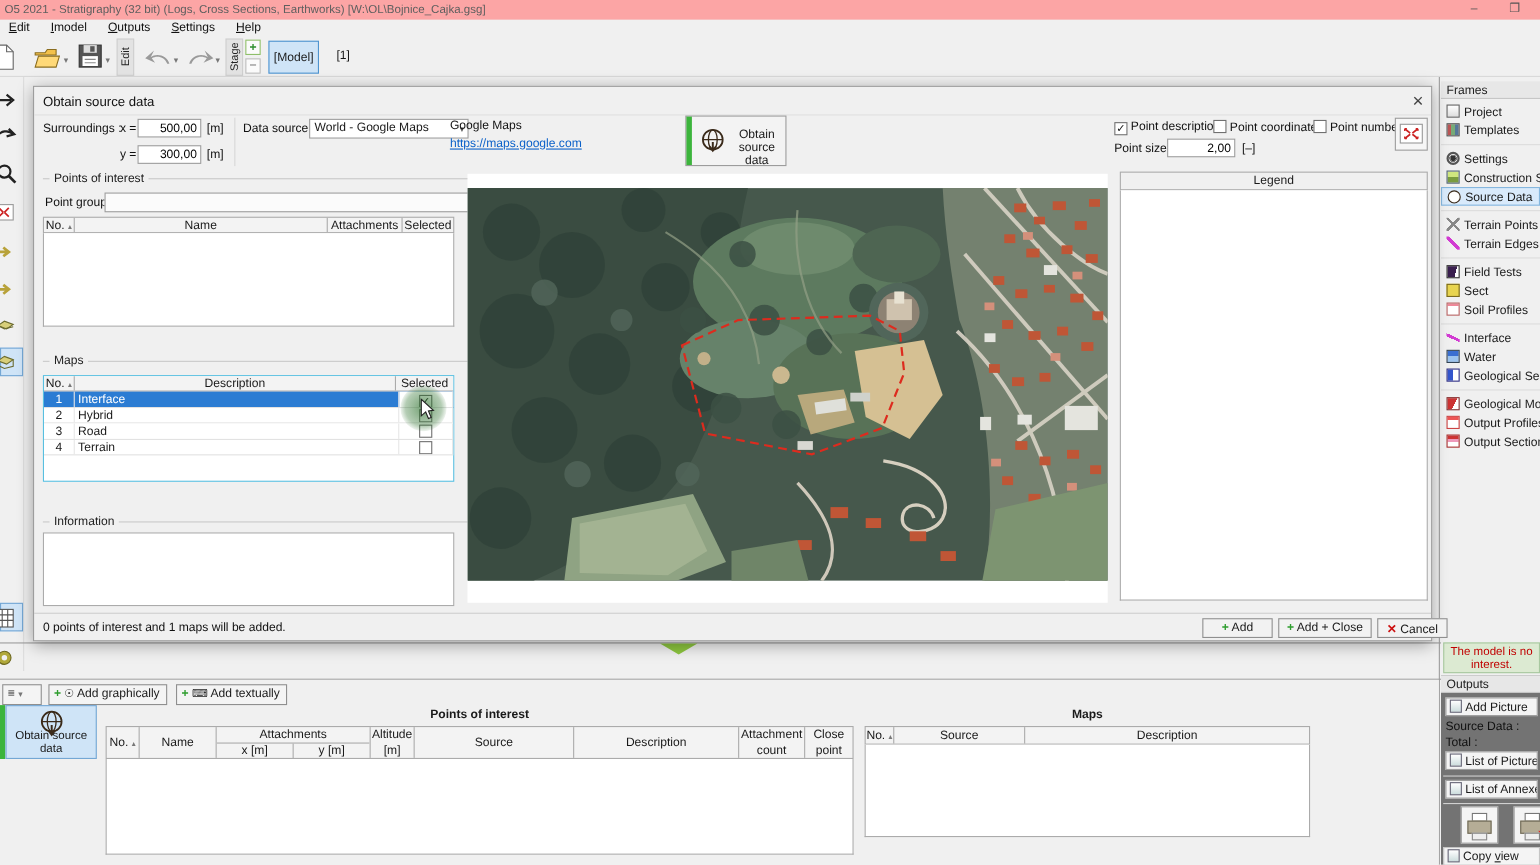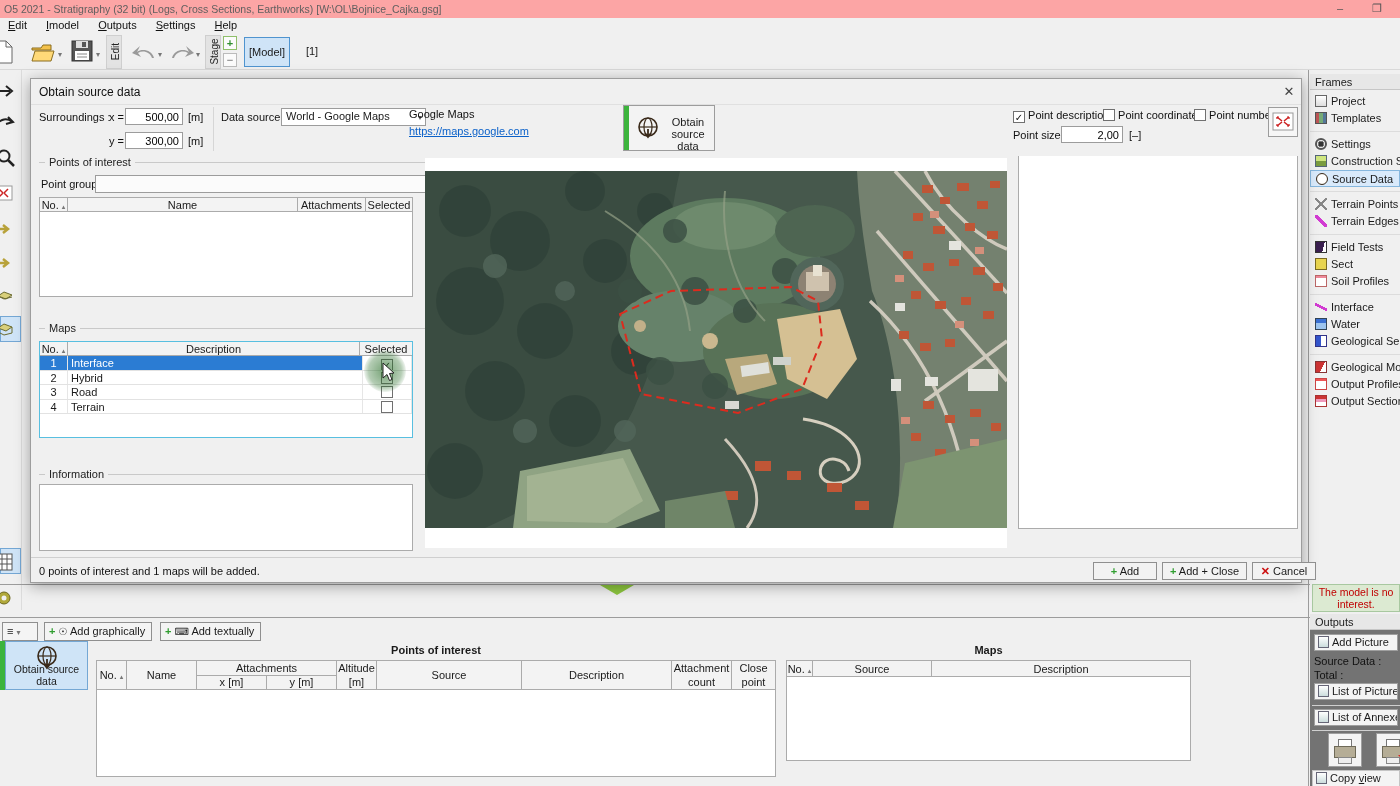--- a/index.html
+++ b/index.html
@@ -551,20 +551,21 @@
       <polygon points="95,300 205,278 235,340 190,357 88,357" fill="#8fa383"></polygon>
       <polygon points="102,305 198,287 218,330 182,352 102,350" fill="#a5b593" opacity="0.9"></polygon>
       <polygon points="480,292 582,268 582,357 468,357" fill="#7d9471"></polygon>
       <polygon points="240,330 300,320 310,357 240,357" fill="#6f8568"></polygon>
 
       <polygon points="195,143 246,120 366,116 393,130 397,168 377,218 313,242 216,223" fill="none" stroke="#dd2b1e" stroke-width="2" stroke-dasharray="8 5"></polygon>
     </svg>
   </div>
 
   <div id="legend-panel" class="a">
+    <div id="legend-head">Legend</div>
     <div id="legend-body"></div>
   </div>
 
   <div class="a" style="left:0;top:478px;width:1270px;height:1px;background:#cfcfcf"></div>
   <span class="a lab" style="left:8px;top:486px">0 points of interest and 1 maps will be added.</span>
   <div class="dlgbtn" style="left:1062px;top:483px;width:64px"><span class="plus">+</span> <span>Add</span></div>
   <div class="dlgbtn" style="left:1131px;top:483px;width:85px"><span class="plus">+</span> <span>Add + Close</span></div>
   <div class="dlgbtn" style="left:1221px;top:483px;width:64px"><span class="xred">✕</span> <span>Cancel</span></div>
 </div>
 

